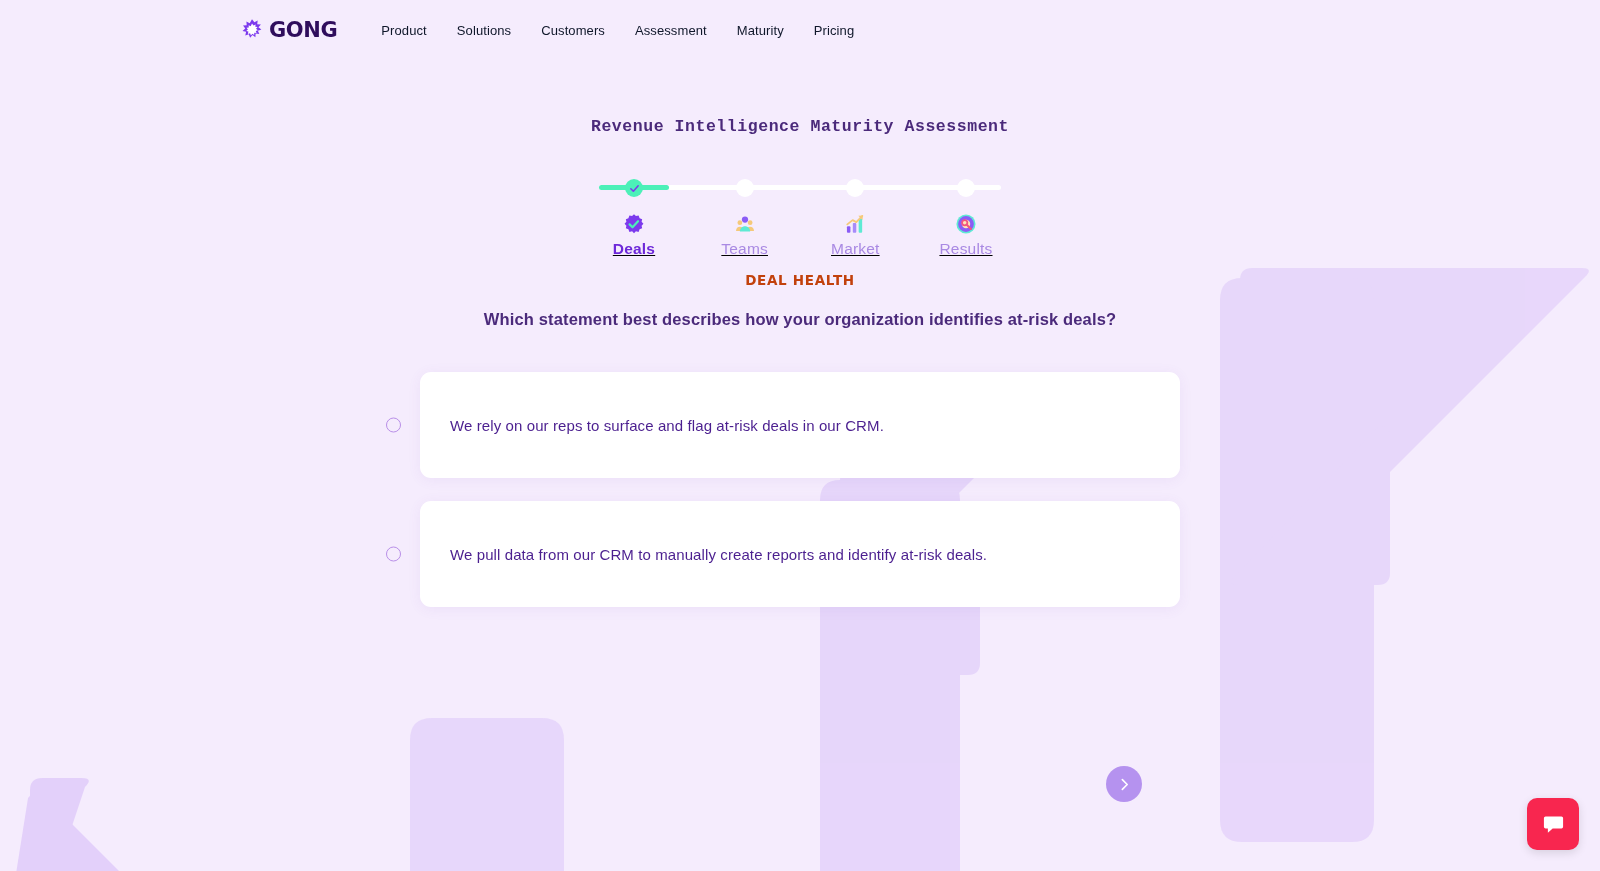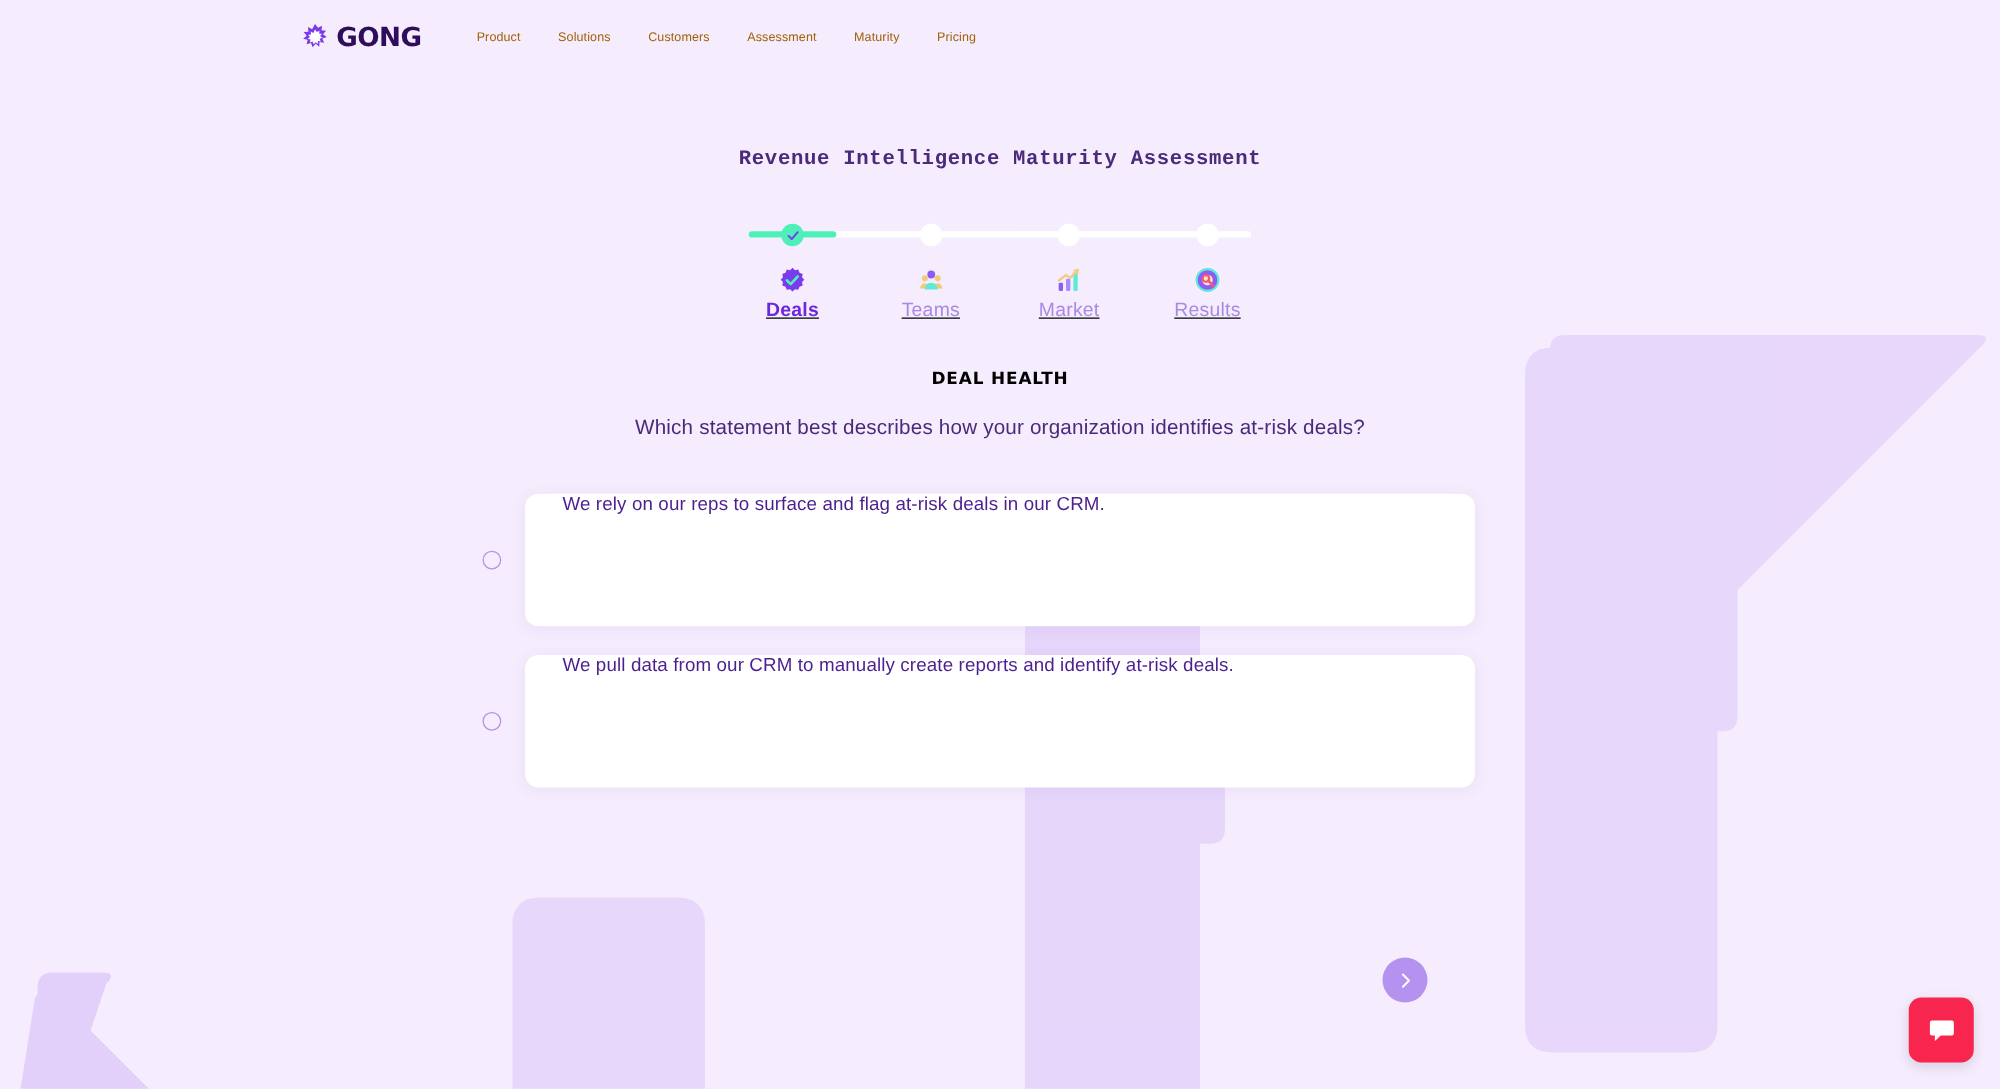--- a/index.html
+++ b/index.html
@@ -45,22 +45,22 @@
   #brand-logo .word {
     font-size: 21px;
     font-weight: 800;
     letter-spacing: -0.4px;
     color: #2f0d5c;
     font-family: "DejaVu Sans", sans-serif;
   }
 
   #main-nav { display: flex; align-items: center; gap: 30px; }
   #main-nav .nav-link {
-    font-size: 10px;
-    color: #a16207;
+    font-size: 13px;
+    color: #0f172a;
     cursor: pointer;
     white-space: nowrap;
     letter-spacing: 0.1px;
   }
 
   #header-right {
     margin-left: auto;
     display: flex;
     align-items: center;
     gap: 22px;
@@ -150,32 +150,33 @@
     font-size: 15.5px;
     color: #b49ae0;
     letter-spacing: 0.2px;
   }
   .step.active .step-label,
   .step.done .step-label { color: #6d28d9; font-weight: 700; }
   .step.upcoming .step-label { color: #a989e3; }
 
   
   #question-category {
-    margin-top: 46px;
+    margin-top: 23px;
     font-size: 13.5px;
     font-weight: 800;
     letter-spacing: 0.7px;
-    color: #000000;
+    color: #c2410c;
     font-family: "DejaVu Sans", sans-serif;
   }
   #question-text {
     margin-top: 22px;
     font-size: 16.5px;
     color: #4b2a7b;
     letter-spacing: 0.15px;
+    font-weight: bold;
   }
 
   
   #options-list {
     margin: 43px auto 0;
     width: 760px;
     position: relative;
   }
   .option-row {
     position: relative;
@@ -191,21 +192,21 @@
     border-radius: 50%;
     border: 1.4px solid #b98fe8;
     background: transparent;
     cursor: pointer;
   }
   .option-card {
     background: #ffffff;
     border-radius: 11px;
     min-height: 106px;
     display: flex;
-    align-items: flex-start;
+    align-items: center;
     padding: 0 30px;
     box-shadow: 0 2px 14px rgba(120, 70, 190, 0.07);
   }
   .option-label {
     font-size: 15px;
     color: #4b1f8f;
     text-align: left;
     letter-spacing: 0.1px;
   }
 

